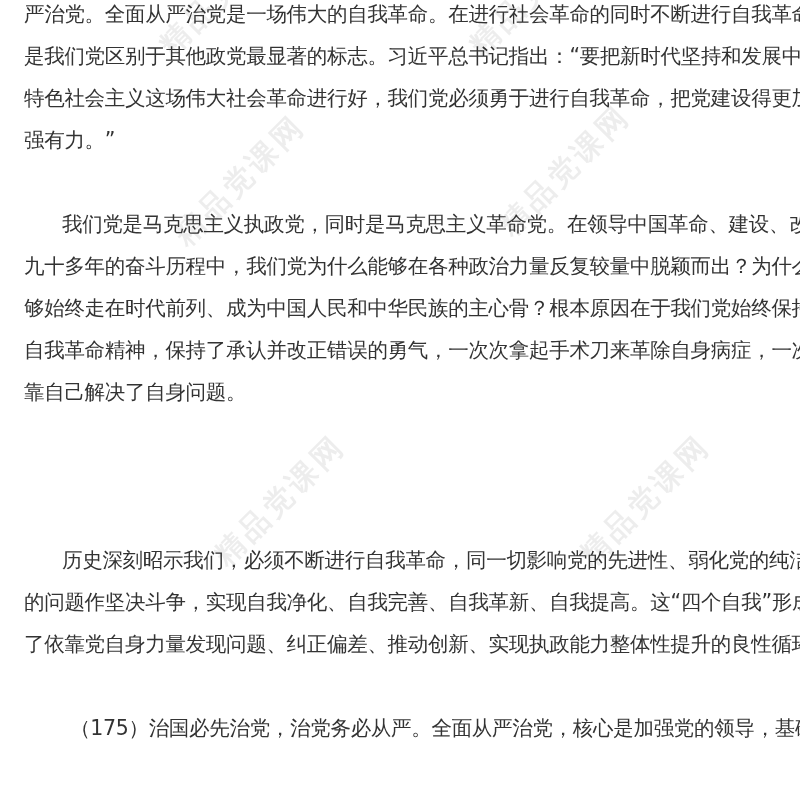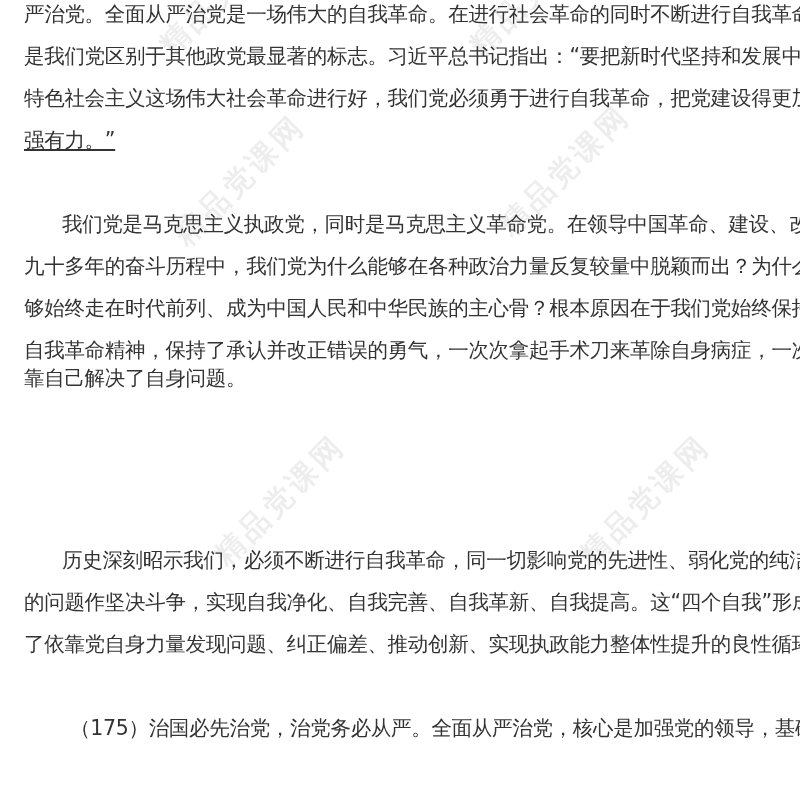--- a/index.html
+++ b/index.html
@@ -23,29 +23,29 @@
   <div class="watermark" style="left:450px; top:-30px;">精品党课网</div>
   <div class="watermark" style="left:155px; top:160px;">精品党课网</div>
   <div class="watermark" style="left:480px; top:150px;">精品党课网</div>
   <div class="watermark" style="left:195px; top:480px;">精品党课网</div>
   <div class="watermark" style="left:560px; top:480px;">精品党课网</div>
 
   <div>
     <div class="line" style="top:0px;">严治党。全面从严治党是一场伟大的自我革命。在进行社会革命的同时不断进行自我革命，</div>
     <div class="line" style="top:42px;">是我们党区别于其他政党最显著的标志。习近平总书记指出：“要把新时代坚持和发展中国</div>
     <div class="line" style="top:84px;">特色社会主义这场伟大社会革命进行好，我们党必须勇于进行自我革命，把党建设得更加坚</div>
-    <div class="line" style="top:126px;text-decoration:underline;">强有力。”</div>
+    <div class="line" style="top:126px;">强有力。”</div>
   </div>
 
   <div>
     <div class="line indent" style="top:210px;">我们党是马克思主义执政党，同时是马克思主义革命党。在领导中国革命、建设、改革</div>
     <div class="line" style="top:252px;">九十多年的奋斗历程中，我们党为什么能够在各种政治力量反复较量中脱颖而出？为什么能</div>
     <div class="line" style="top:294px;">够始终走在时代前列、成为中国人民和中华民族的主心骨？根本原因在于我们党始终保持了</div>
     <div class="line" style="top:336px;">自我革命精神，保持了承认并改正错误的勇气，一次次拿起手术刀来革除自身病症，一次次</div>
-    <div class="line" style="top:364px;">靠自己解决了自身问题。</div>
+    <div class="line" style="top:378px;">靠自己解决了自身问题。</div>
   </div>
 
   <div>
     <div class="line indent" style="top:546px;">历史深刻昭示我们，必须不断进行自我革命，同一切影响党的先进性、弱化党的纯洁性</div>
     <div class="line" style="top:588px;">的问题作坚决斗争，实现自我净化、自我完善、自我革新、自我提高。这“四个自我”形成</div>
     <div class="line" style="top:630px;">了依靠党自身力量发现问题、纠正偏差、推动创新、实现执政能力整体性提升的良性循环。</div>
   </div>
 
   <div>
     <div class="line indent2" style="top:714px;">（175）治国必先治党，治党务必从严。全面从严治党，核心是加强党的领导，基础在</div>

